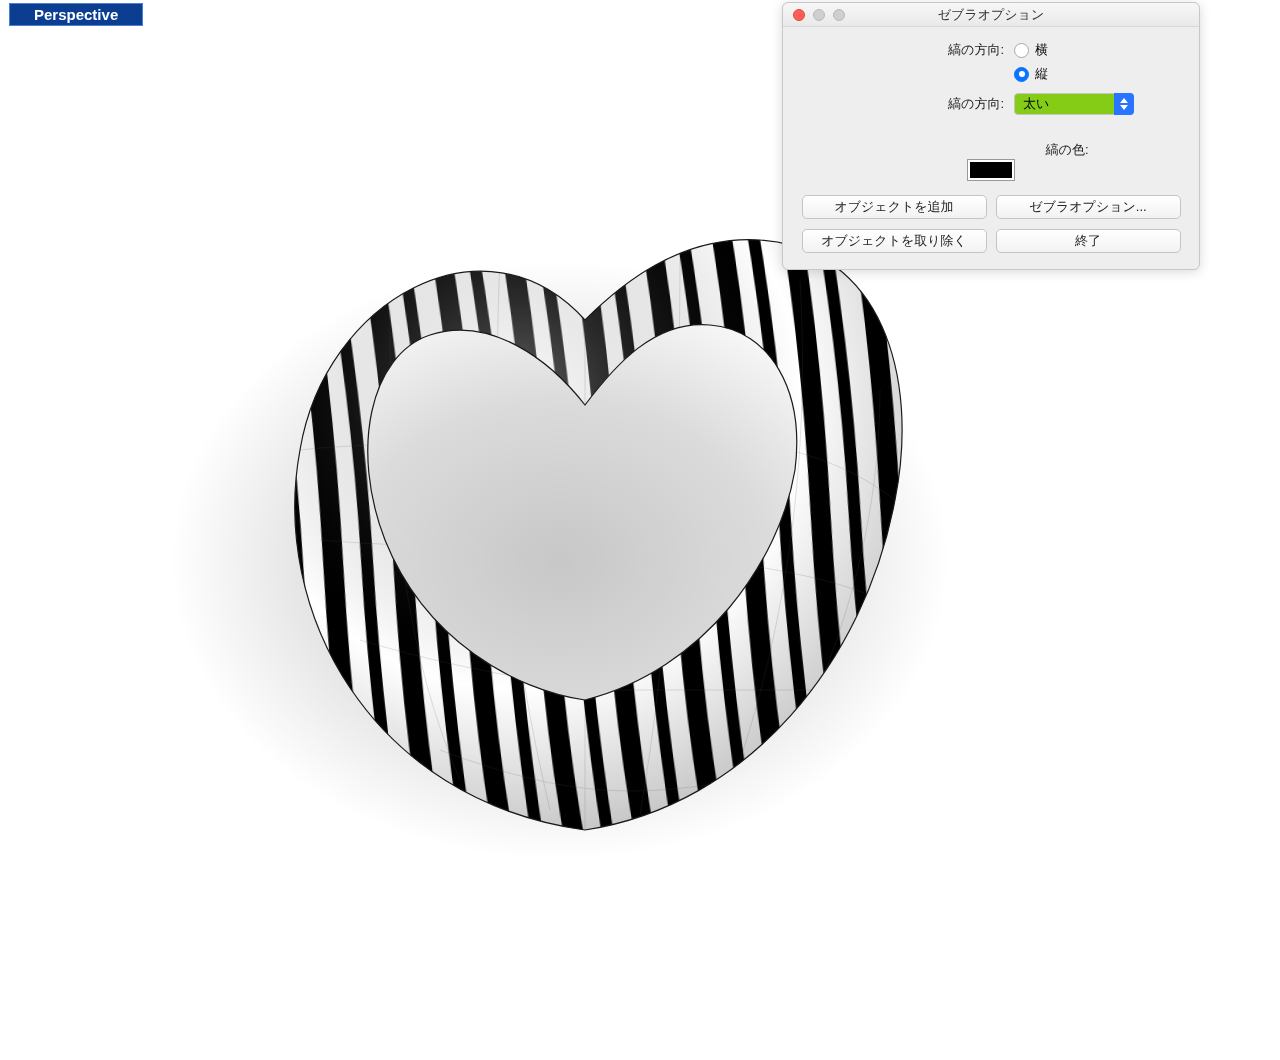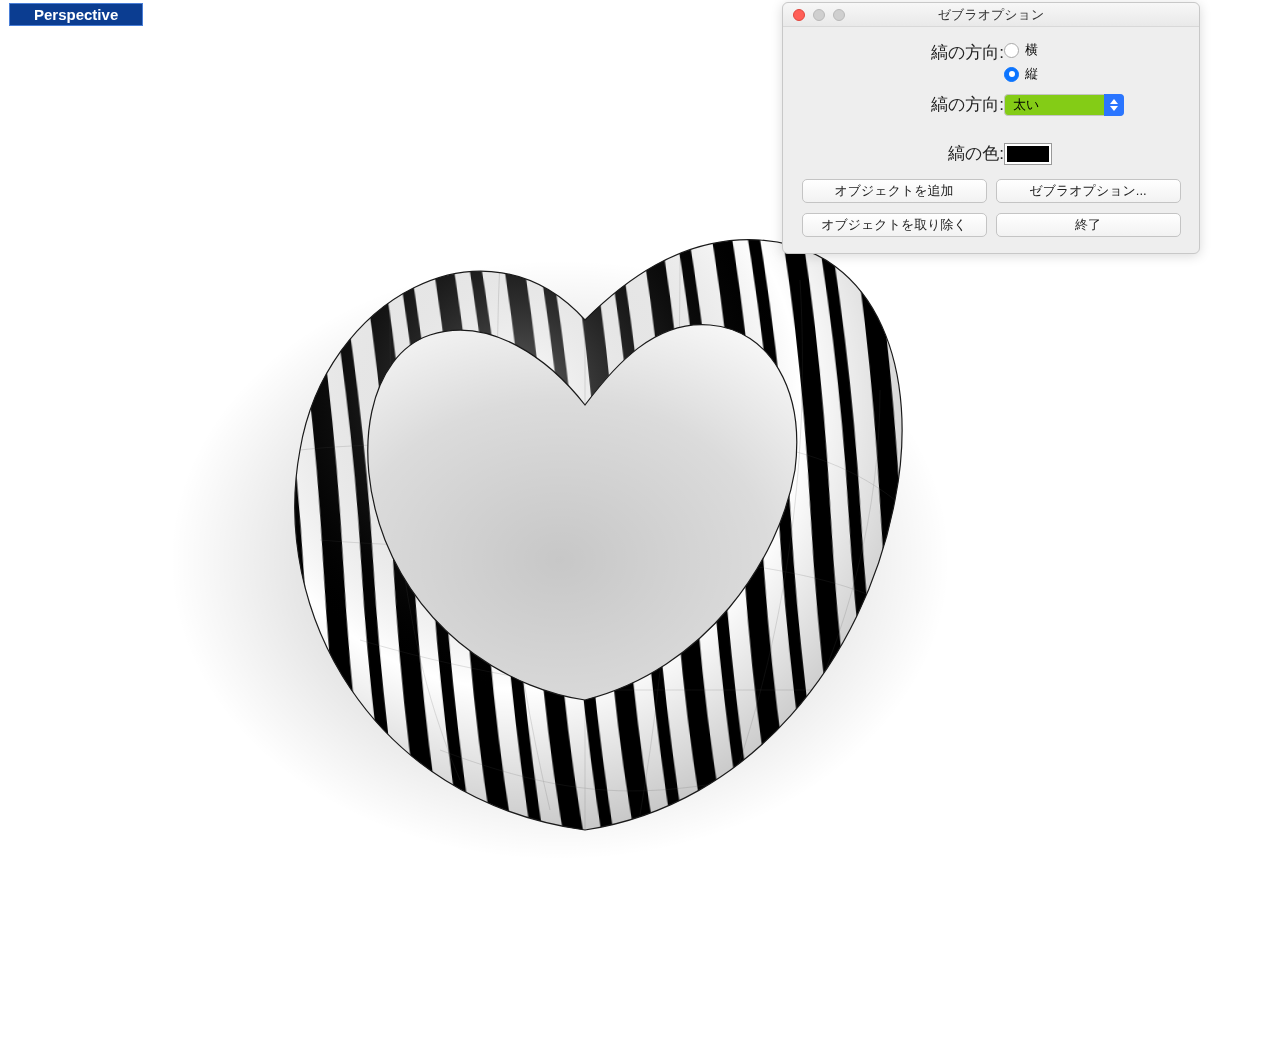--- a/index.html
+++ b/index.html
@@ -79,23 +79,23 @@
       padding: 14px 16px 16px 16px;
     }
     .row {
       display: flex;
       align-items: center;
       margin-bottom: 10px;
     }
     .row-label {
       width: 205px;
       text-align: right;
-      font-size: 17px;
+      font-size: 13px;
       color: #222;
-      margin-right: 0;
+      margin-right: 10px;
     }
     .radios { display: flex; flex-direction: column; gap: 6px; }
     .radio-item { display: flex; align-items: center; gap: 6px; font-size: 13px; }
     .radio-outer {
       width: 15px; height: 15px; border-radius: 50%;
       border: 1px solid #a8a8a8; background: #fff;
       display: flex; align-items: center; justify-content: center;
     }
     .radio-outer.selected { background: #0b74ff; border-color: #0b74ff; }
     .radio-inner-sel { width: 6px; height: 6px; border-radius: 50%; background: #fff; }
@@ -256,21 +256,21 @@
           <svg width="8" height="6" viewBox="0 0 8 6">
               <path d="M4 0 L8 5 L0 5 Z" fill="#fff"></path>
             </svg>
           <svg width="8" height="6" viewBox="0 0 8 6">
               <path d="M4 6 L8 1 L0 1 Z" fill="#fff"></path>
             </svg>
         </div>
       </div>
     </div>
 
-    <div class="row" style="margin-top:26px;">
+    <div class="row" style="margin-top:26px;flex-direction:column;">
       <div class="row-label">縞の色:</div>
       <div class="color-swatch" title="#000000"></div>
     </div>
 
 
     <div class="btn-row">
       <div class="mac-button">オブジェクトを追加</div>
       <div class="mac-button">ゼブラオプション...</div>
     </div>
     <div class="btn-row" style="margin-top:10px;">

